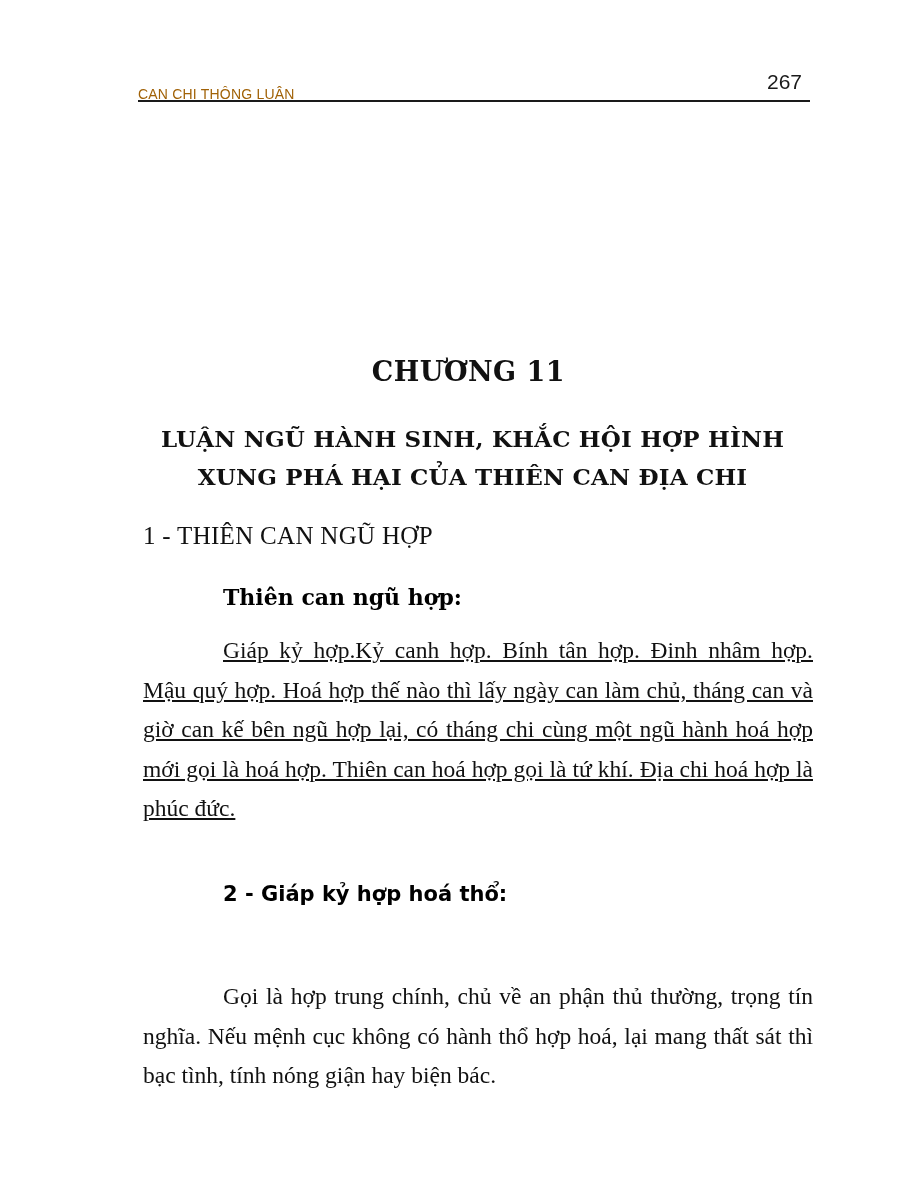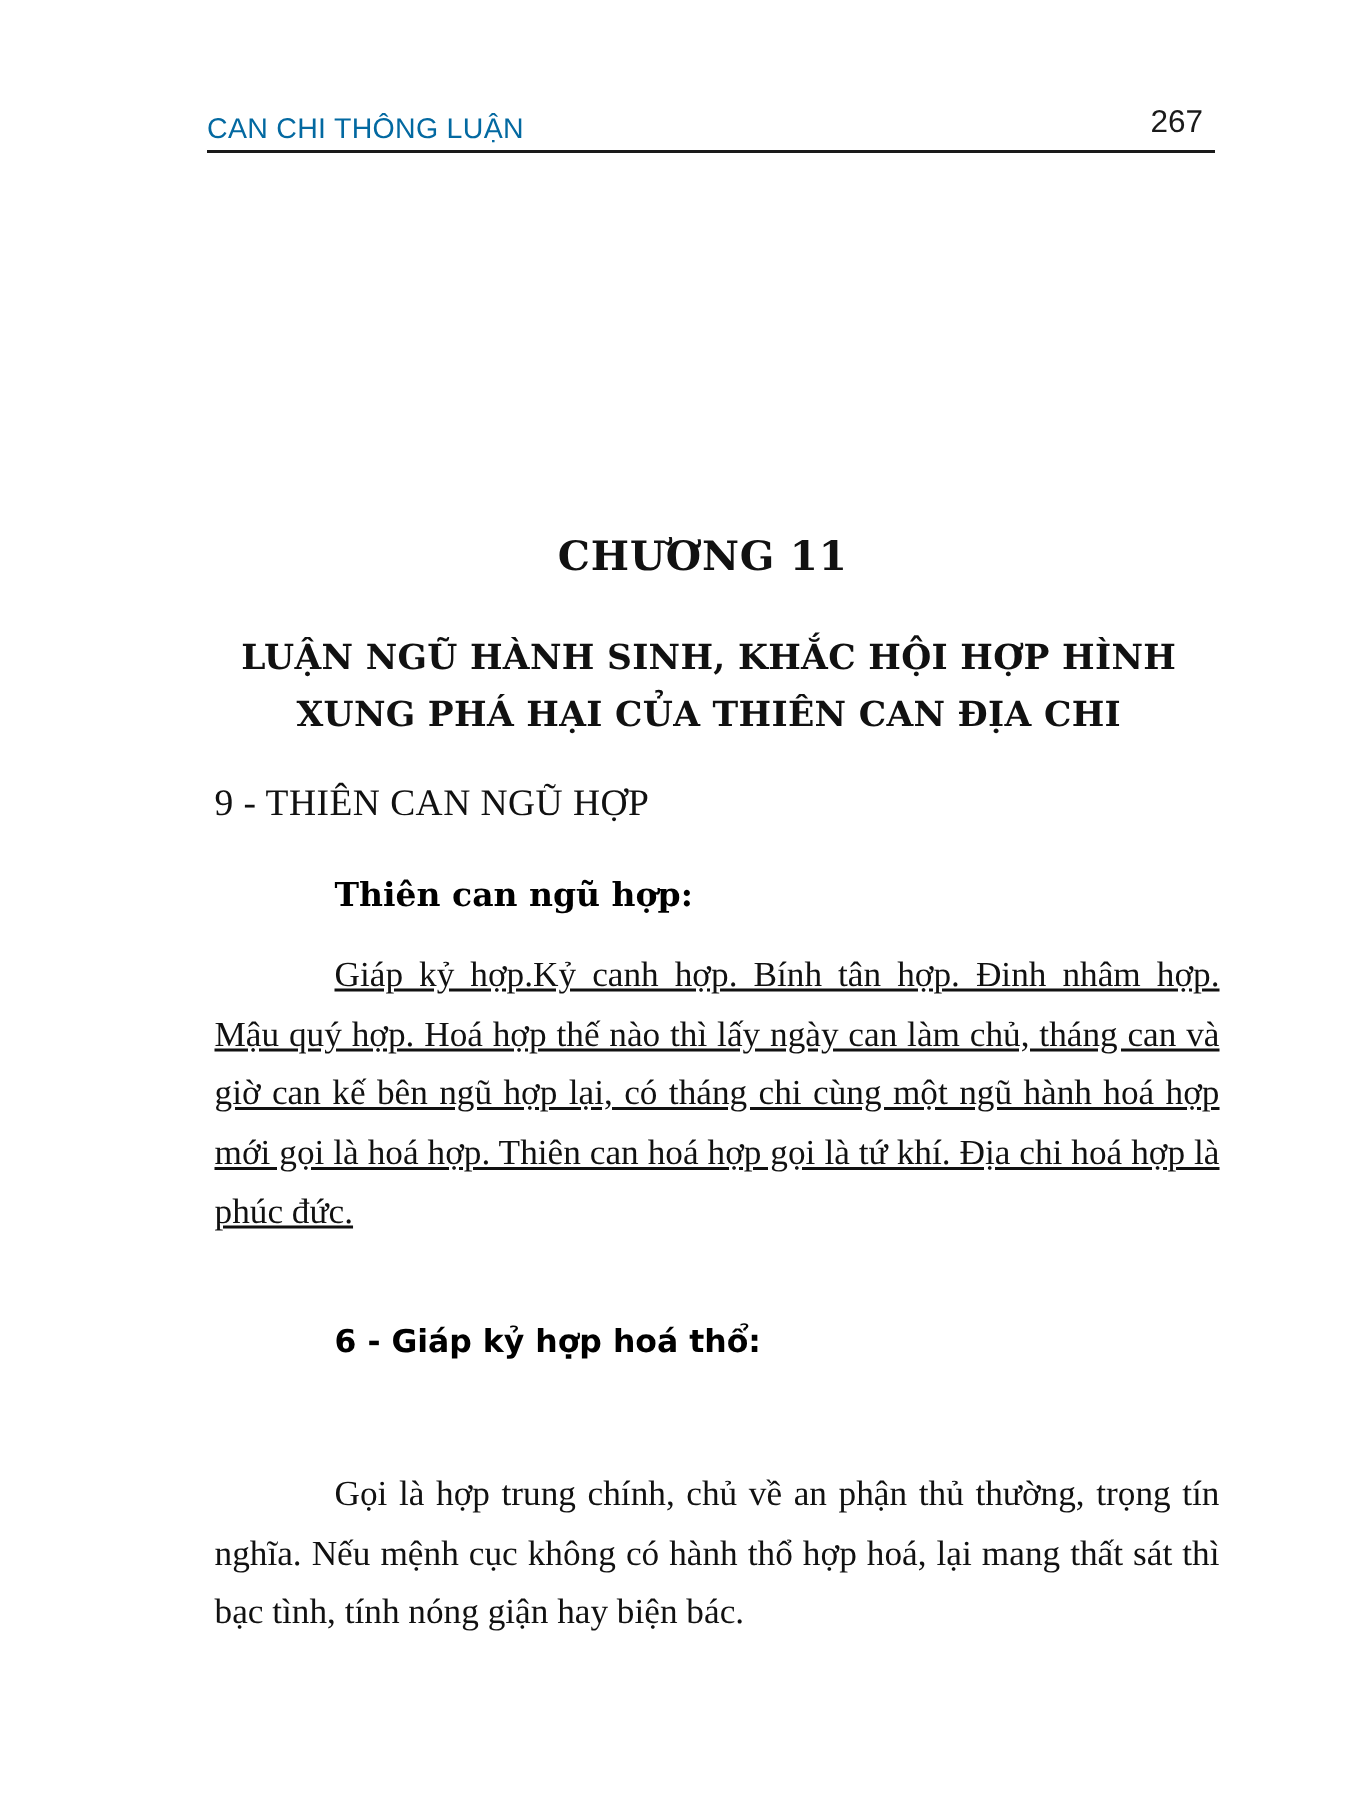--- a/index.html
+++ b/index.html
@@ -17,25 +17,25 @@
     .running-header {
       position: absolute;
       left: 138px;
       top: 66px;
       width: 670px;
       height: 34px;
     }
     .running-title {
       position: absolute;
       left: 0;
-      top: 10px;
+      top: 20px;
       font-family: "Liberation Sans", sans-serif;
-      font-size: 19px;
+      font-size: 14px;
       letter-spacing: 0.2px;
-      color: #0369a1;
+      color: #a16207;
     }
     .page-number {
       position: absolute;
       right: 6px;
       top: 4px;
       font-family: "Liberation Sans", sans-serif;
       font-size: 21px;
       color: #1a1a1a;
     }
     .header-rule {
@@ -111,21 +111,21 @@
 </div>
 <div class="header-rule"></div>
 
 <div class="chapter-block chapter-number">CHƯƠNG 11</div>
 
 <div class="chapter-block chapter-title">
   <div>LUẬN NGŨ HÀNH SINH, KHẮC HỘI HỢP HÌNH</div>
   <div>XUNG PHÁ HẠI CỦA THIÊN CAN ĐỊA CHI</div>
 </div>
 
-<div class="section-heading">9 - THIÊN CAN NGŨ HỢP</div>
+<div class="section-heading">1 - THIÊN CAN NGŨ HỢP</div>
 
 <div class="subheading first">Thiên can ngũ hợp:</div>
 
 <p class="paragraph p1">Giáp kỷ hợp.Kỷ canh hợp. Bính tân hợp. Đinh nhâm hợp. Mậu quý hợp. Hoá hợp thế nào thì lấy ngày can làm chủ, tháng can và giờ can kế bên ngũ hợp lại, có tháng chi cùng một ngũ hành hoá hợp mới gọi là hoá hợp. Thiên can hoá hợp gọi là tứ khí. Địa chi hoá hợp là phúc đức.</p>
 
-<div class="subheading second">6 - Giáp kỷ hợp hoá thổ:</div>
+<div class="subheading second">2 - Giáp kỷ hợp hoá thổ:</div>
 
 <p class="paragraph p2">Gọi là hợp trung chính, chủ về an phận thủ thường, trọng tín nghĩa. Nếu mệnh cục không có hành thổ hợp hoá, lại mang thất sát thì bạc tình, tính nóng giận hay biện bác.</p>
 
 </body></html>

